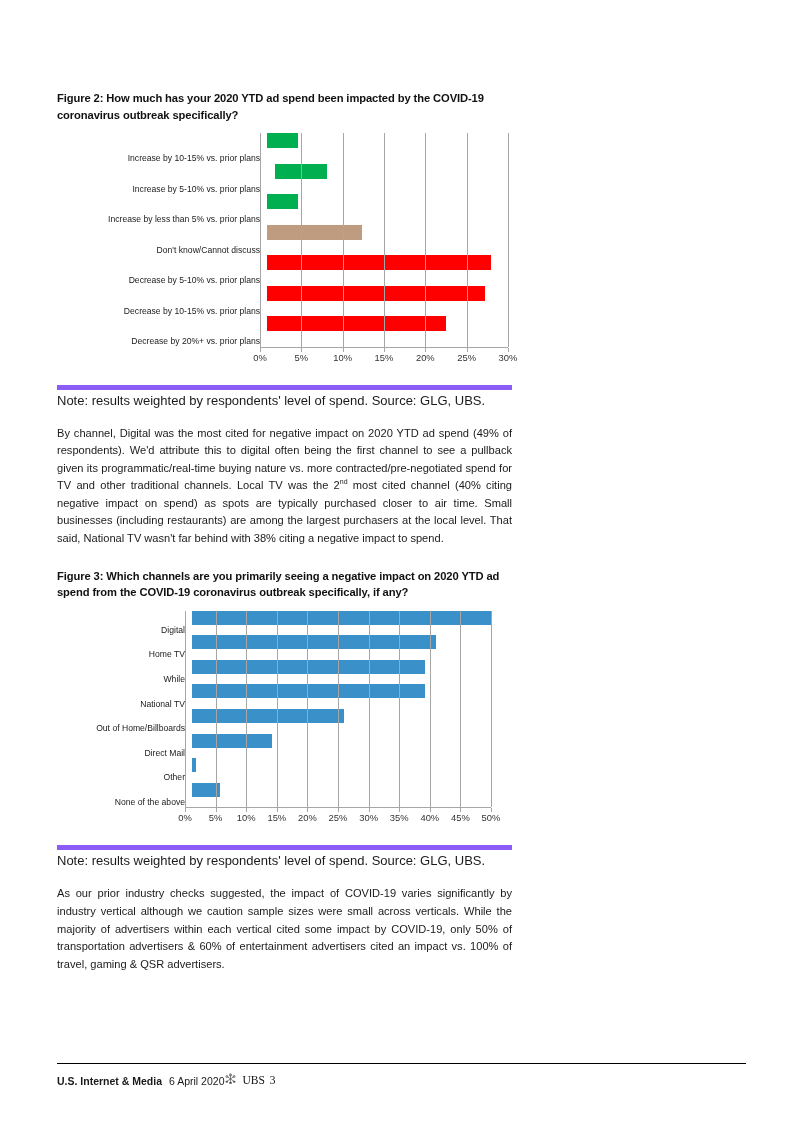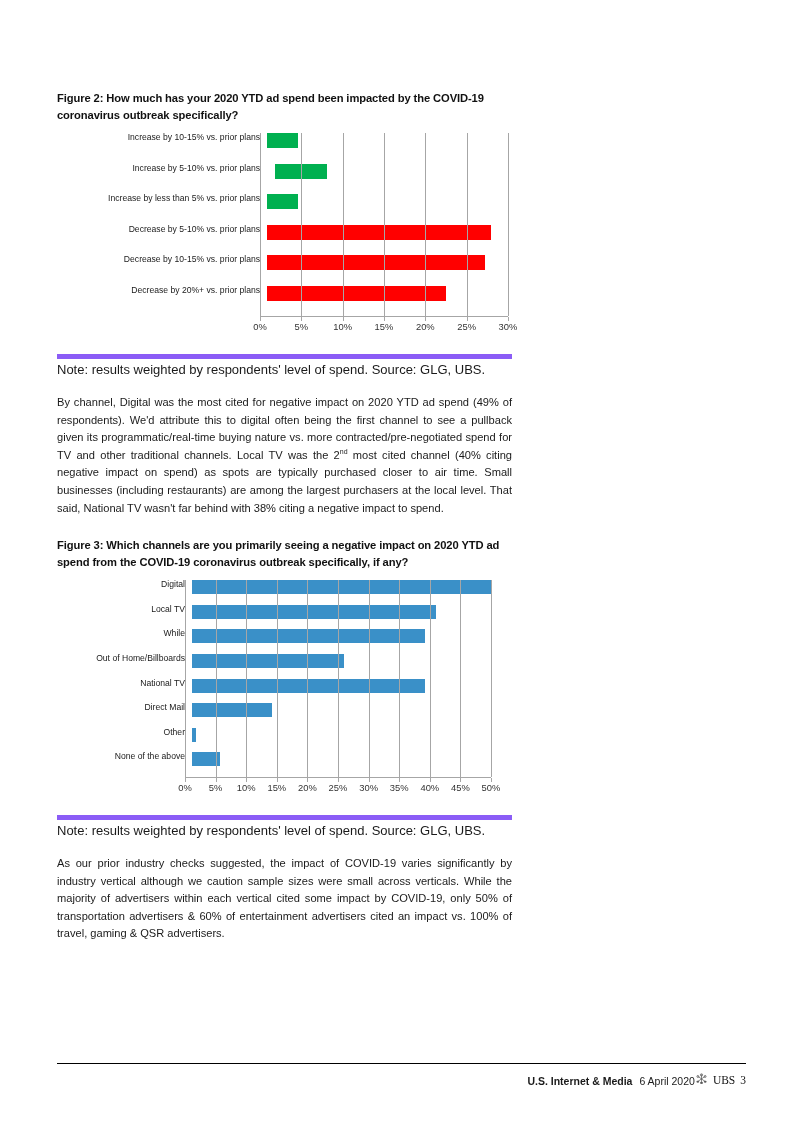--- a/index.html
+++ b/index.html
@@ -42,21 +42,21 @@
   
   .chart-block {
     position: relative;
     margin-top: 10px;
   }
   .chart-rows {
     position: relative;
   }
   .row {
     display: flex;
-    align-items: flex-start;
+    align-items: flex-end;
     position: relative;
   }
   .row-label {
     text-align: right;
     padding-right: 7px;
     font-size: 8.6px;
     color: #1a1a1a;
     line-height: 1.1;
     flex: 0 0 auto;
     white-space: nowrap;
@@ -134,21 +134,21 @@
   
   .footer {
     position: absolute;
     left: 57px;
     right: 47px;
     top: 1063px;
     border-top: 1px solid #000;
     padding-top: 9px;
     display: flex;
     align-items: baseline;
-    justify-content: flex-end;
+    justify-content: flex-start;
     font-size: 10.5px;
   }
   .footer-left b { font-weight: bold; }
   .footer-left .date { font-weight: normal; margin-left: 7px; }
   .footer-right {
     display: flex;
     align-items: center;
     gap: 5px;
     font-family: "Liberation Serif", serif;
     font-size: 11.5px;
@@ -177,20 +177,26 @@
             <div class="row" style="height: 30.5px; gap: 8px;">
               <div class="row-label" style="width: 203px;">Increase by 5-10% vs. prior plans</div>
               <div class="plot" style="width: 248px;">
                 <div class="bar" title="Increase by 5-10% vs. prior plans: 6.3%" style="height: 15px; width: 52.08px; background: rgb(0, 176, 80);"></div>
               </div>
             </div>
             <div class="row" style="height: 30.5px;">
               <div class="row-label" style="width: 203px;">Increase by less than 5% vs. prior plans</div>
               <div class="plot" style="width: 248px;">
                 <div class="bar" title="Increase by less than 5% vs. prior plans: 3.8%" style="height: 15px; width: 31.4133px; background: rgb(0, 176, 80);"></div>
+              </div>
+            </div>
+            <div class="row" style="height: 30.5px;">
+              <div class="row-label" style="width: 203px;">Don't know/Cannot discuss</div>
+              <div class="plot" style="width: 248px;">
+                <div class="bar" title="Don't know/Cannot discuss: 11.5%" style="height: 15px; width: 95.0667px; background: rgb(191, 155, 127);"></div>
               </div>
             </div>
             <div class="row" style="height: 30.5px;">
               <div class="row-label" style="width: 203px;">Decrease by 5-10% vs. prior plans</div>
               <div class="plot" style="width: 248px;">
                 <div class="bar" title="Decrease by 5-10% vs. prior plans: 27.1%" style="height: 15px; width: 224.027px; background: rgb(255, 0, 0);"></div>
               </div>
             </div>
             <div class="row" style="height: 30.5px;">
               <div class="row-label" style="width: 203px;">Decrease by 10-15% vs. prior plans</div>
@@ -249,41 +255,41 @@
 
       <div class="chart-block">
         <div class="chart-rows" id="chart3-rows">
             <div class="row" style="height: 24.6px;">
               <div class="row-label" style="width: 128px;">Digital</div>
               <div class="plot" style="width: 306px;">
                 <div class="bar" title="Digital: 48.8%" style="height: 14px; width: 298.656px; background: rgb(58, 144, 200);"></div>
               </div>
             </div>
             <div class="row" style="height: 24.6px;">
-              <div class="row-label" style="width: 128px;">Local TV</div>
+              <div class="row-label" style="width: 128px;">Home TV</div>
               <div class="plot" style="width: 306px;">
                 <div class="bar" title="Local TV: 39.8%" style="height: 14px; width: 243.576px; background: rgb(58, 144, 200);"></div>
               </div>
             </div>
             <div class="row" style="height: 24.6px;">
               <div class="row-label" style="width: 128px;">While</div>
               <div class="plot" style="width: 306px;">
                 <div class="bar" title="Radio: 38.1%" style="height: 14px; width: 233.172px; background: rgb(58, 144, 200);"></div>
               </div>
             </div>
             <div class="row" style="height: 24.6px;">
+              <div class="row-label" style="width: 128px;">National TV</div>
+              <div class="plot" style="width: 306px;">
+                <div class="bar" title="National TV: 38.1%" style="height: 14px; width: 233.172px; background: rgb(58, 144, 200);"></div>
+              </div>
+            </div>
+            <div class="row" style="height: 24.6px;">
               <div class="row-label" style="width: 128px;">Out of Home/Billboards</div>
               <div class="plot" style="width: 306px;">
                 <div class="bar" title="Out of Home/Billboards: 24.8%" style="height: 14px; width: 151.776px; background: rgb(58, 144, 200);"></div>
-              </div>
-            </div>
-            <div class="row" style="height: 24.6px;">
-              <div class="row-label" style="width: 128px;">National TV</div>
-              <div class="plot" style="width: 306px;">
-                <div class="bar" title="National TV: 38.1%" style="height: 14px; width: 233.172px; background: rgb(58, 144, 200);"></div>
               </div>
             </div>
             <div class="row" style="height: 24.6px;">
               <div class="row-label" style="width: 128px;">Direct Mail</div>
               <div class="plot" style="width: 306px;">
                 <div class="bar" title="Direct Mail: 13%" style="height: 14px; width: 79.56px; background: rgb(58, 144, 200);"></div>
               </div>
             </div>
             <div class="row" style="height: 24.6px;">
               <div class="row-label" style="width: 128px;">Other</div>

